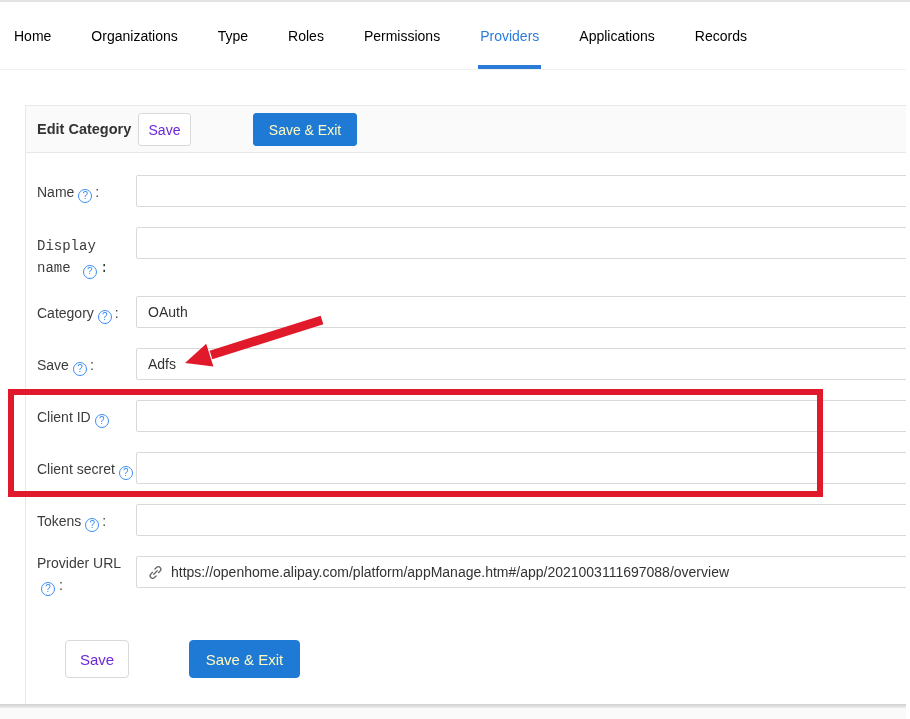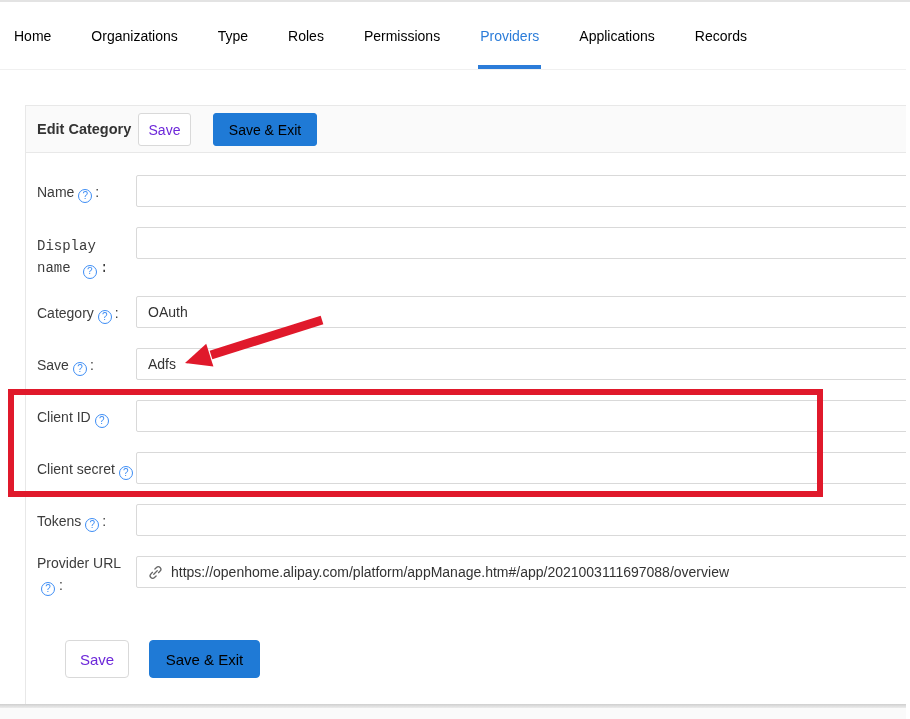--- a/index.html
+++ b/index.html
@@ -68,21 +68,21 @@
   }
   .btn {
     position: absolute;
     border-radius: 3px;
     font-size: 14px;
     font-family: "Liberation Sans", sans-serif;
     cursor: pointer;
     text-align: center;
   }
   .btn-default { background: #fff; border: 1px solid #d9d9d9; color: #6d28d9; }
-  .btn-primary { background: var(--accent); border: 1px solid var(--accent); color: #000000; }
+  .btn-primary { background: var(--accent); border: 1px solid var(--accent); color: #fef9c3; margin-left: 40px; }
   .hdr-save      { left: 112px; top: 7px;  width: 53px;  height: 33px; }
   .hdr-save-exit { left: 187px; top: 7px;  width: 104px; height: 33px; }
   .ftr-save      { left: 39px;  top: 534px; width: 64px;  height: 38px; font-size: 15px; border-radius: 4px; }
   .ftr-save-exit { left: 123px; top: 534px; width: 111px; height: 38px; font-size: 15px; border-radius: 4px; }
 
   
   .field-label {
     position: absolute;
     left: 11px;
     width: 100px;

